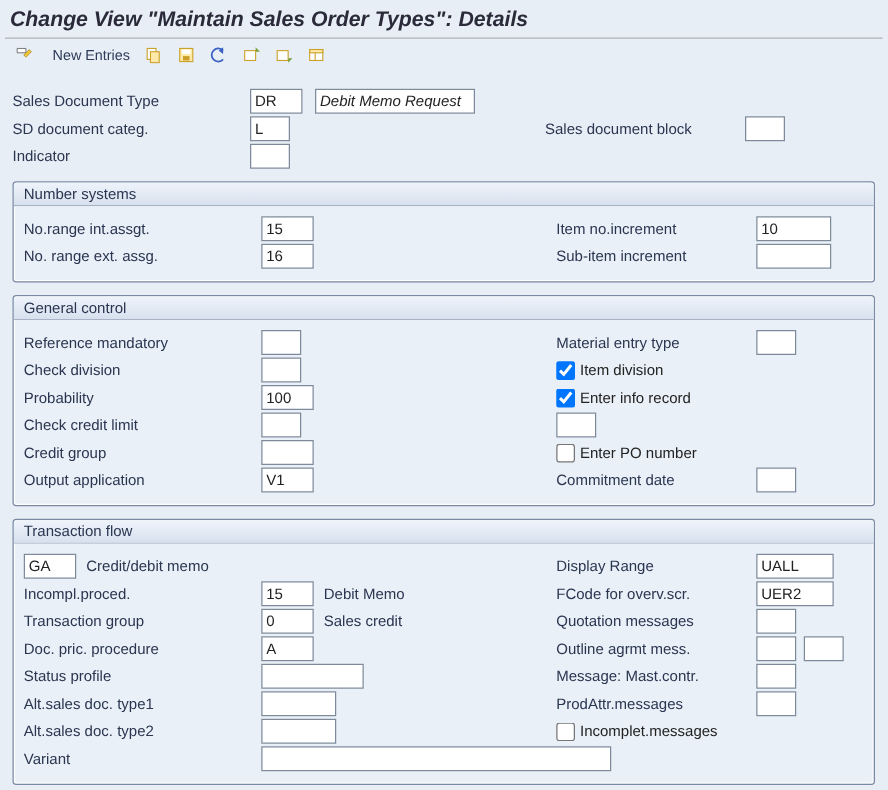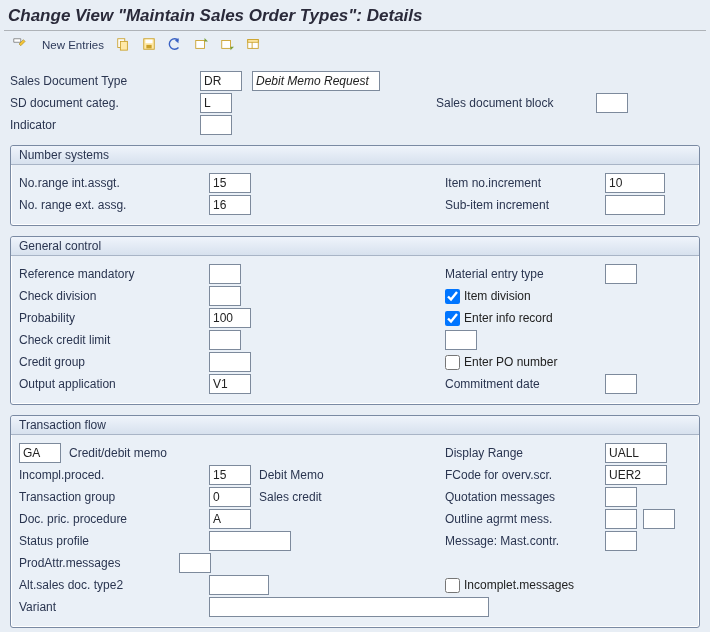--- a/index.html
+++ b/index.html
@@ -318,20 +318,24 @@
         <div class="left">
           <span class="lbl">Status profile</span>
           <input type="text" style="width: 82px;" value="">
         </div>
         <div class="right">
           <span class="lblr">Message: Mast.contr.</span>
           <input type="text" class="w28" value="" style="">
         </div>
       </div>
       <div class="row col2">
+        <div class="left">
+          <span class="lbl">Alt.sales doc. type1</span>
+          <input type="text" class="w56" value="" style="">
+        </div>
         <div class="right">
           <span class="lblr">ProdAttr.messages</span>
           <input type="text" class="w28" value="" style="">
         </div>
       </div>
       <div class="row col2">
         <div class="left">
           <span class="lbl">Alt.sales doc. type2</span>
           <input type="text" class="w56" value="" style="">
         </div>

